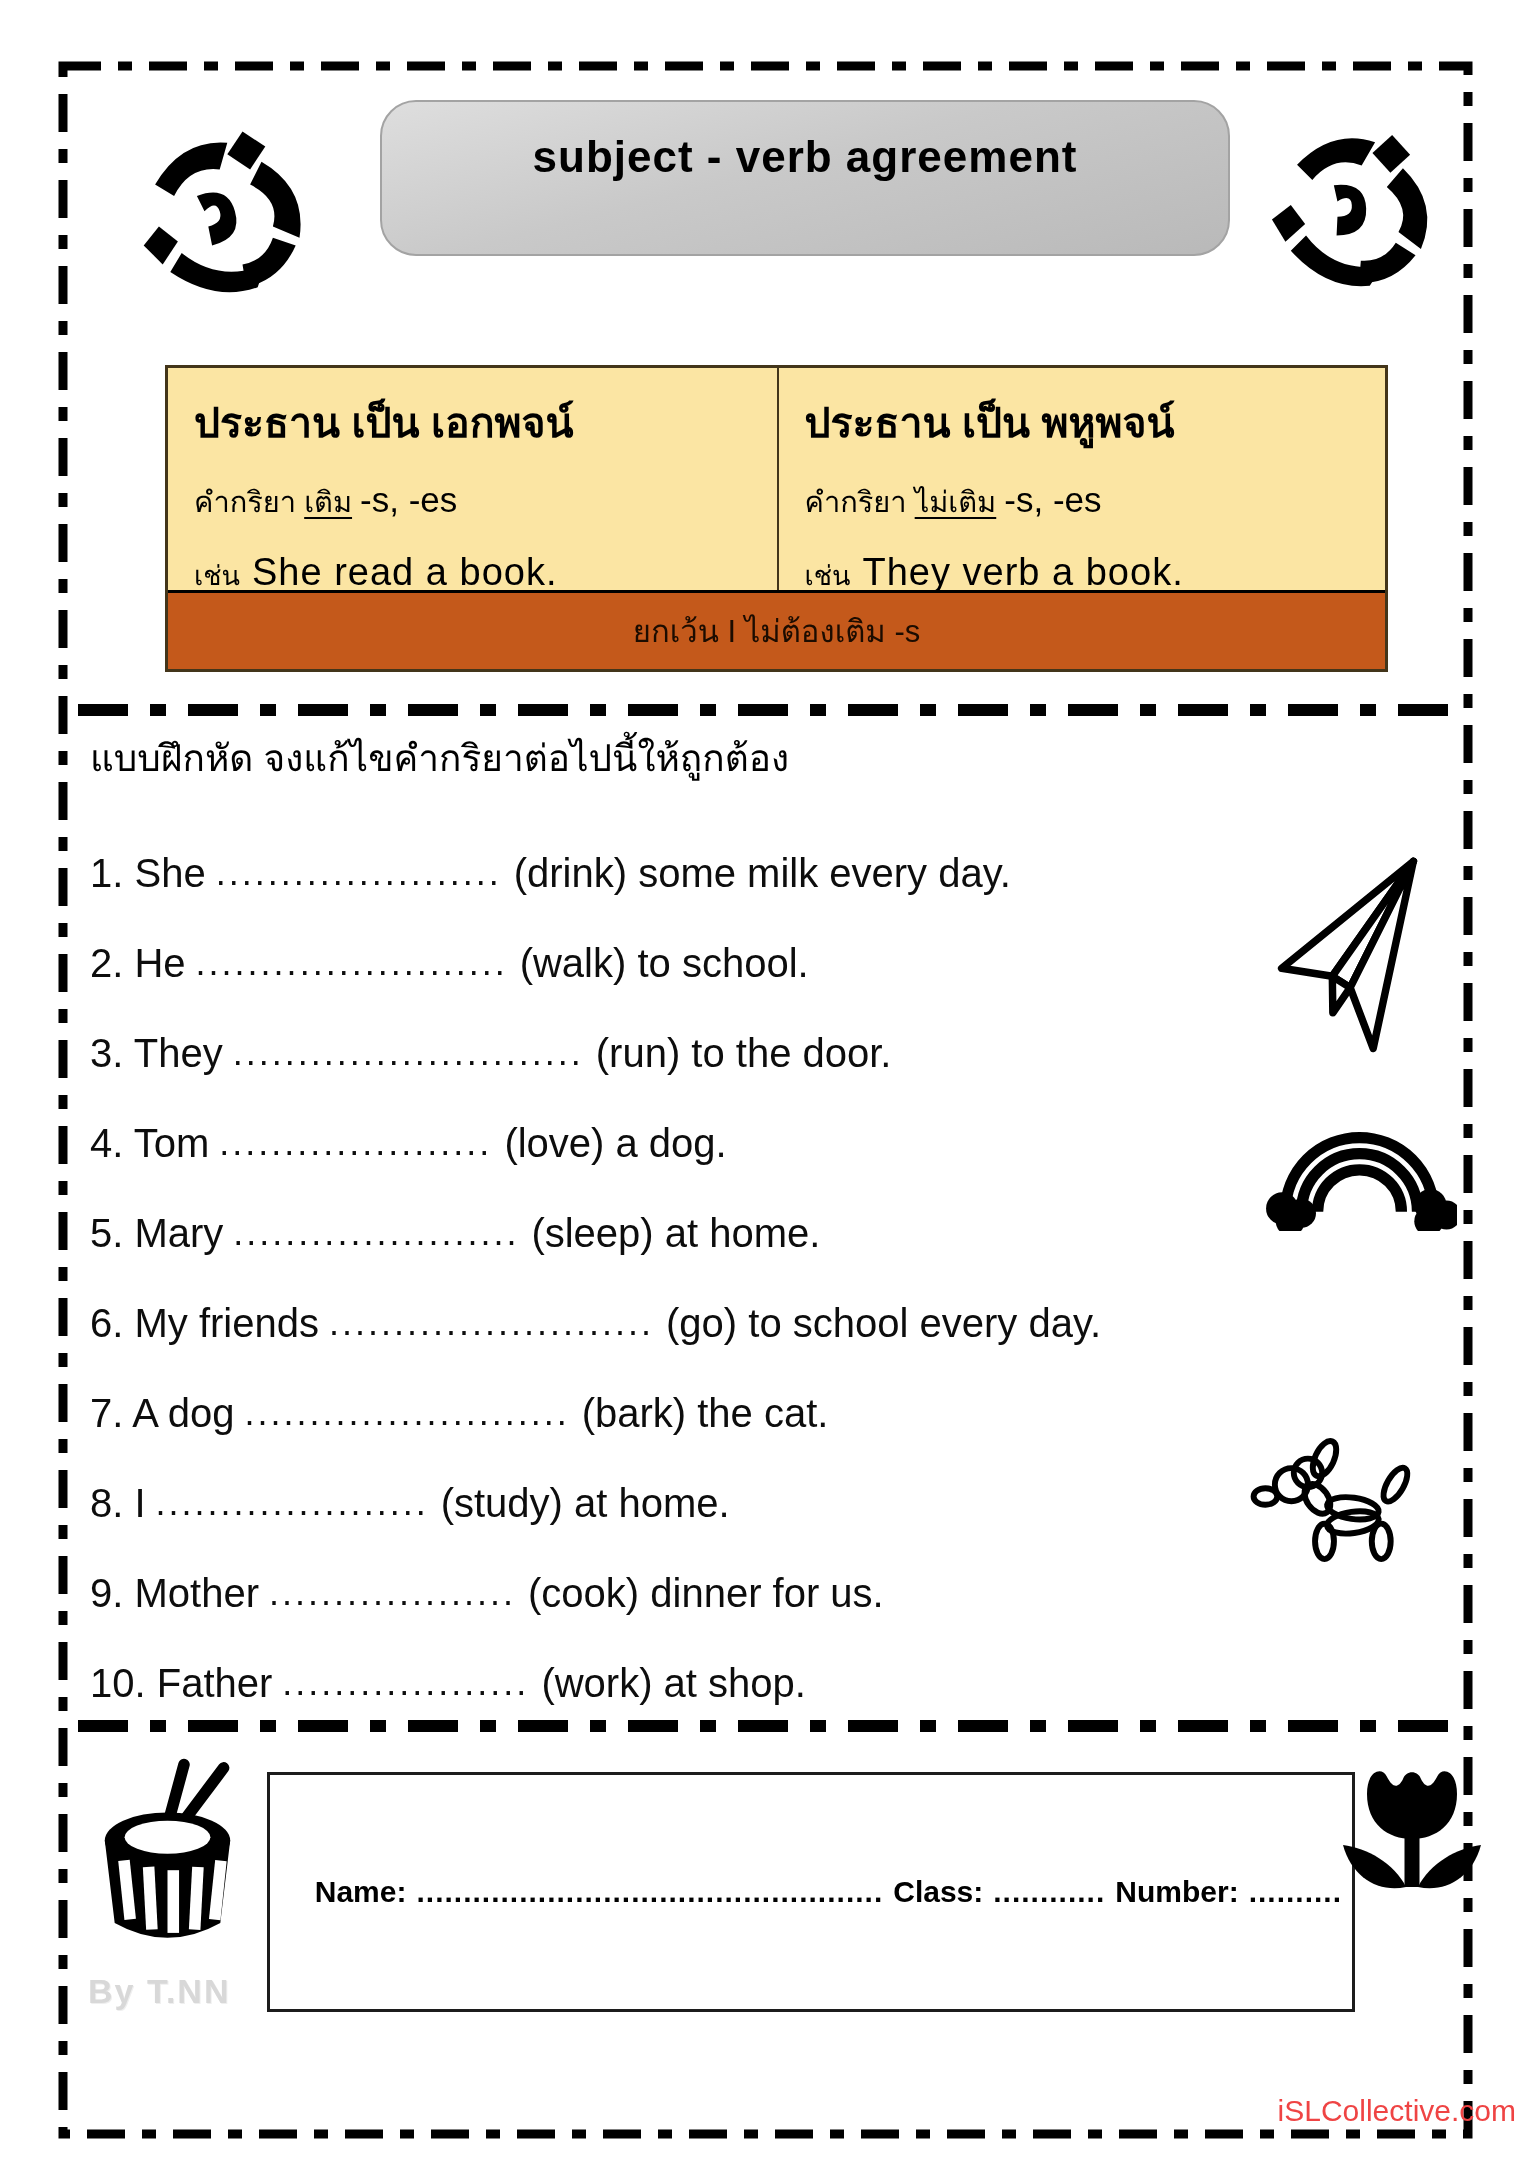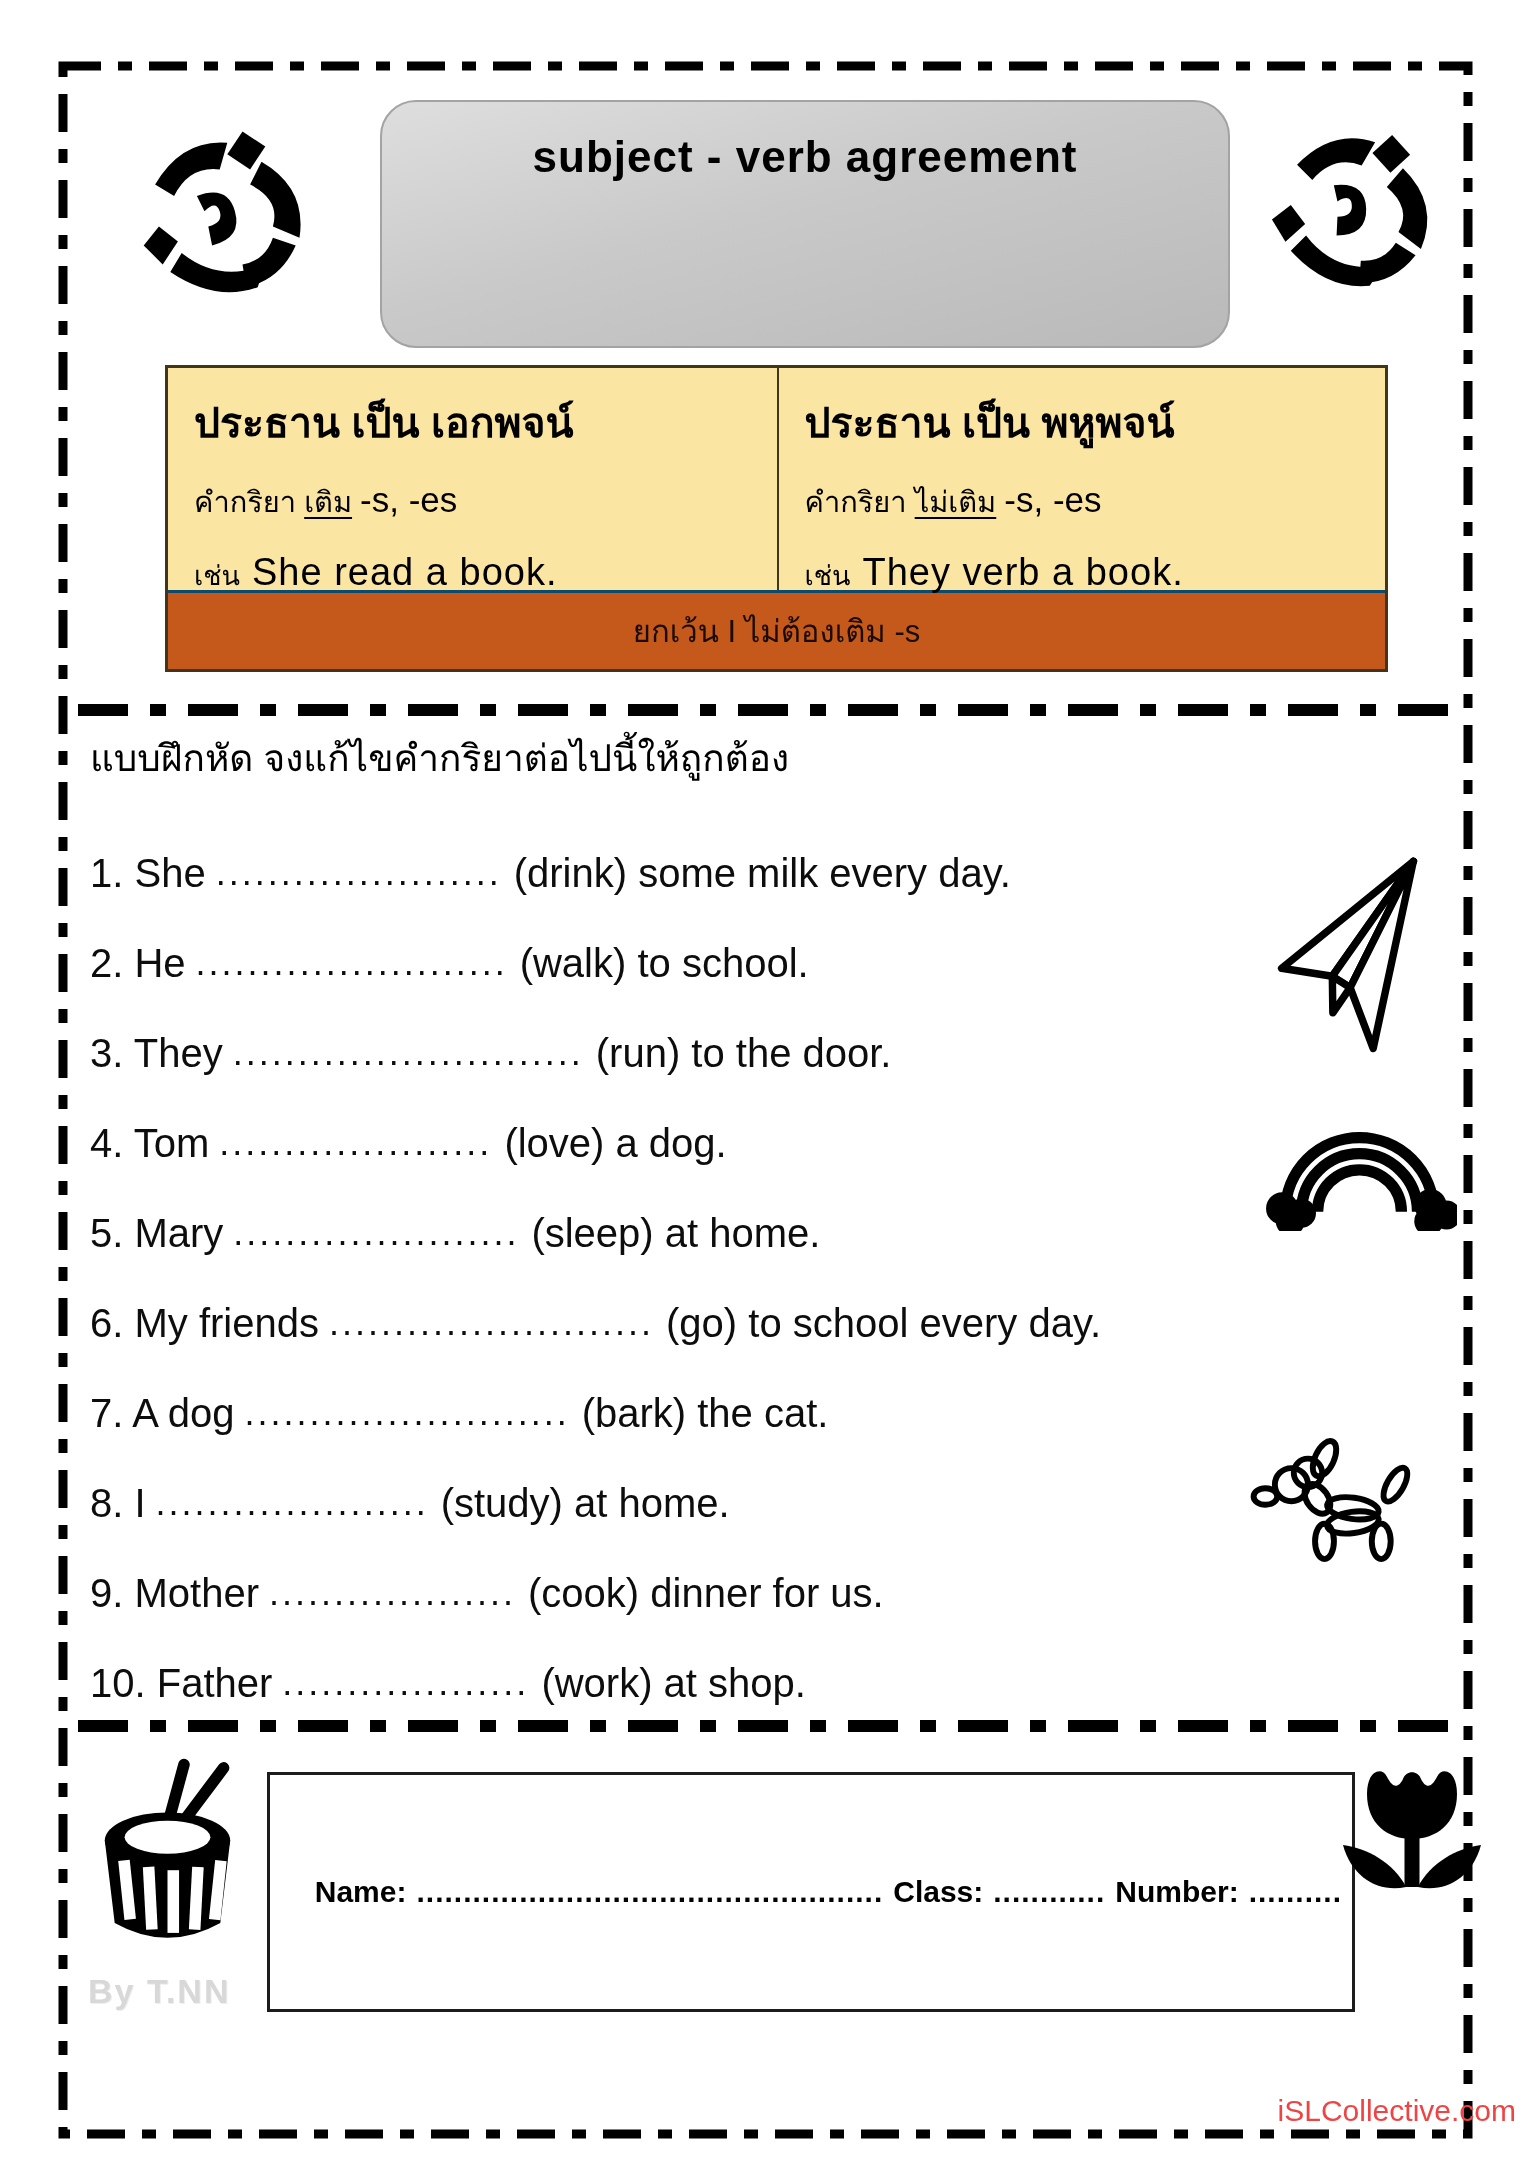--- a/index.html
+++ b/index.html
@@ -3,21 +3,21 @@
 <meta charset="utf-8">
 <style>
   html,body{margin:0;padding:0;background:#ffffff;}
   .page{
     position:relative; width:1532px; height:2167px; background:#ffffff;
     font-family:"Liberation Sans","DejaVu Sans",sans-serif; color:#000; overflow:hidden;
   }
   .deco-svg{position:absolute; left:0; top:0; width:1532px; height:2167px; pointer-events:none;}
   
   .title-box{
-    position:absolute; left:380px; top:100px; width:850px; height:248px;
+    position:absolute; left:380px; top:100px; width:850px; height:156px;
     border-radius:36px; background:linear-gradient(165deg,#dedede 0%,#c9c9c9 45%,#b9b9b9 100%);
     border:2px solid #a3a3a3; box-sizing:border-box; text-align:center;
   }
   .title-box .title{margin-top:30px; font-size:44px; font-weight:bold; letter-spacing:1px;}
   .title-box .subtitle{margin-top:28px; font-size:31px;}
   .ball{position:absolute;}
   
   .rules-table{
     position:absolute; left:165px; top:365px; width:1223px;
     border:3px solid #43351a; box-sizing:border-box;
@@ -28,21 +28,21 @@
     padding:22px 24px 14px 26px; height:222px;
   }
   .cell.right{border-left:2px solid #43351a;}
   .cell-line1{font-size:41px; font-weight:bold; margin-bottom:24px;}
   .cell-line2{font-size:29px; margin-bottom:26px;}
   .cell-line2 .u{text-decoration:underline; text-underline-offset:5px;text-align:center;}
   .cell-line2 .latin{font-size:35px;}
   .cell-line3 .thai-small{font-size:27px; margin-right:12px;}
   .cell-line3 .example{font-size:38px; letter-spacing:1px;}
   .exception-row{
-    height:76px; background:#C4591B; border-top:3px solid #0c4a6e;
+    height:76px; background:#C4591B; border-top:3px solid #000000;
     display:flex; align-items:center; justify-content:center;
     font-size:31px; color:#1c0c00;
   }
   
   .instructions{position:absolute; left:90px; top:728px; font-size:37px;text-align:right;}
   .items{position:absolute; left:90px; top:828px; width:1380px;}
   .item{height:90px; display:flex; align-items:center; font-size:40px; white-space:nowrap; color:#0d0d0d;}
   .item .dots{letter-spacing:3px; font-size:36px; margin:0 12px 0 10px;}
   
   .name-box{

